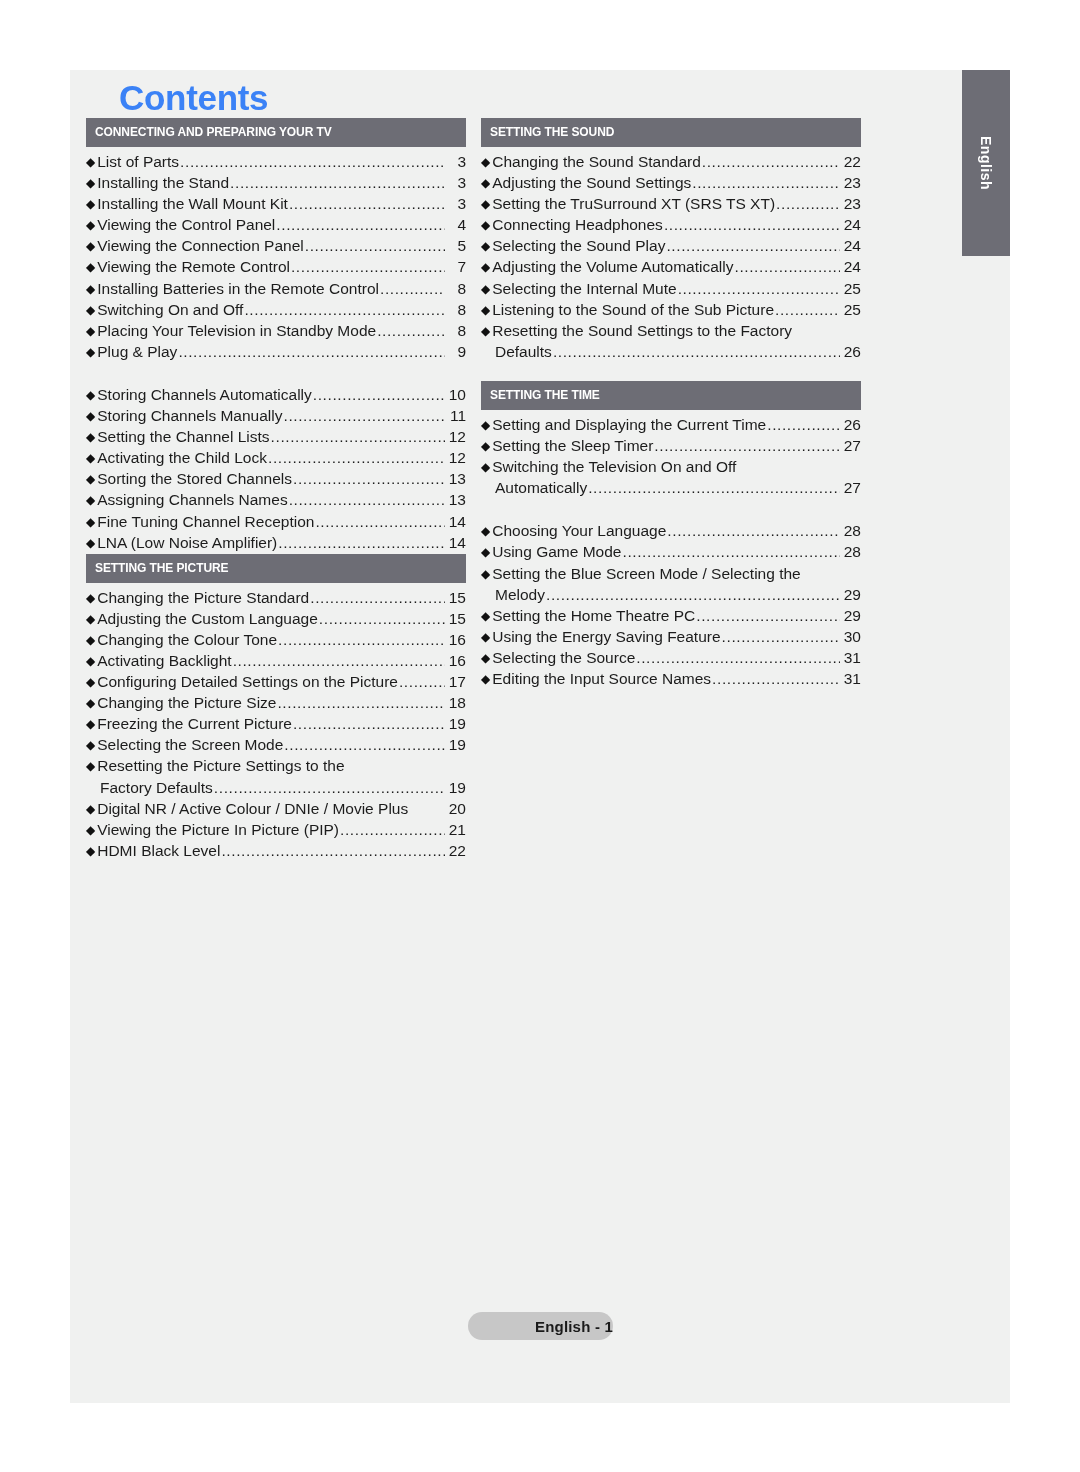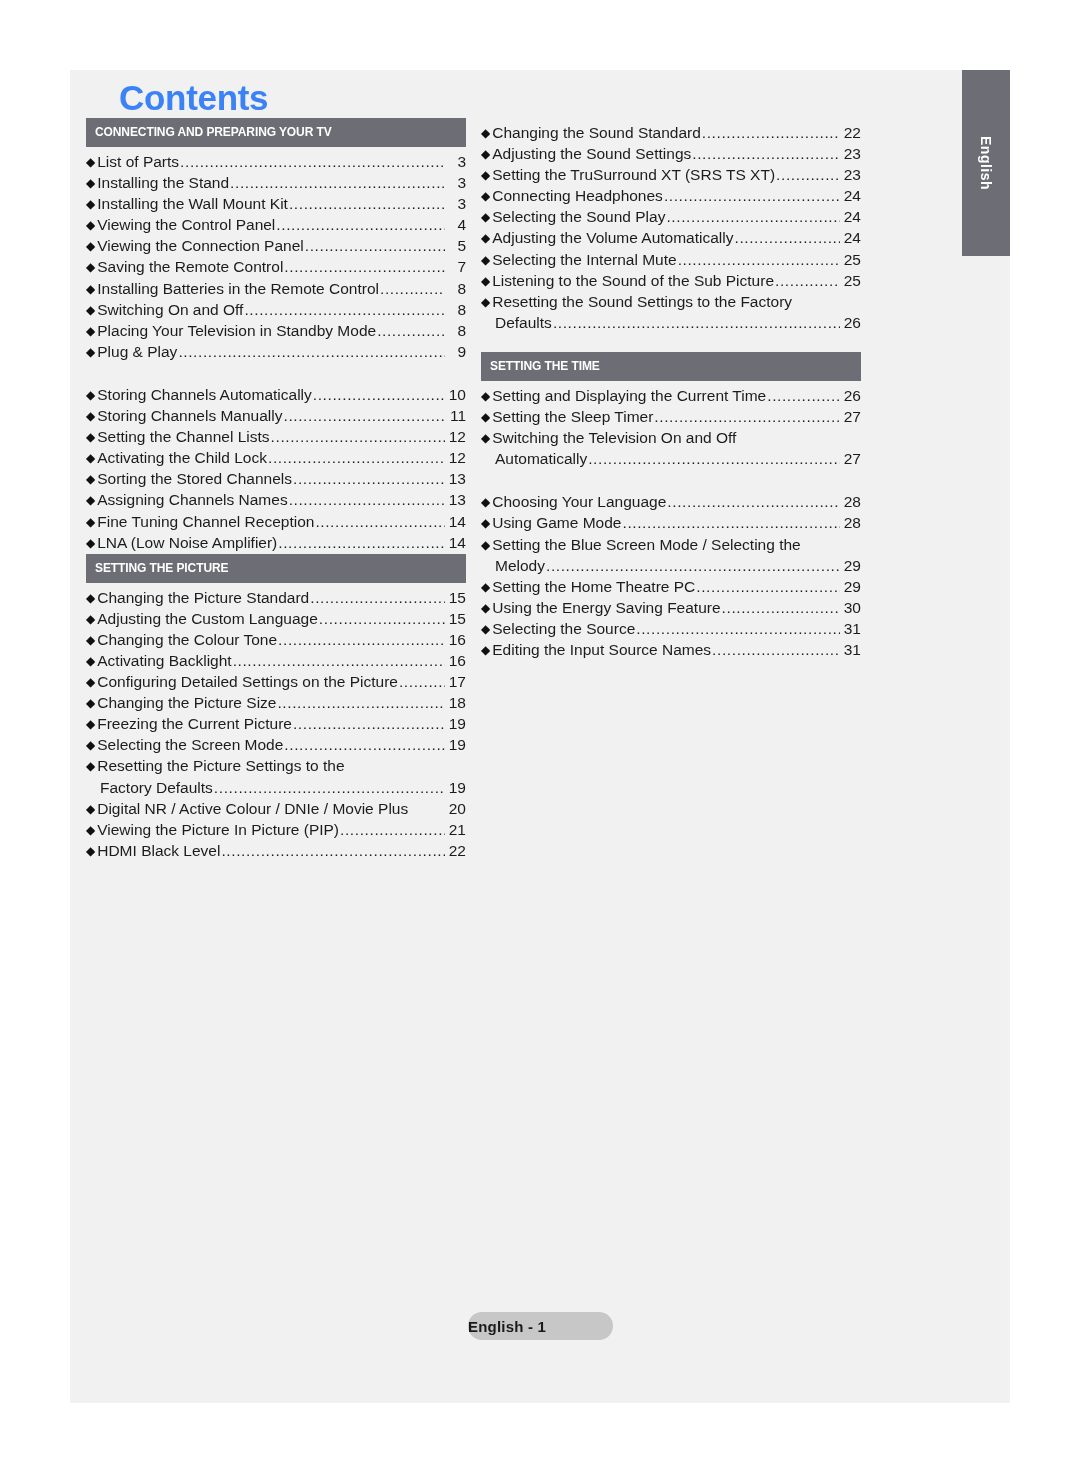--- a/index.html
+++ b/index.html
@@ -132,21 +132,21 @@
   #footer-pill {
     position: absolute;
     left: 468px;
     top: 1312px;
     width: 145px;
     height: 28px;
     background: #c7c7c7;
     border-radius: 14px;
     display: flex;
     align-items: center;
-    justify-content: flex-start;
+    justify-content: flex-end;
     font-size: 15px;
     font-weight: bold;
     color: #1a1a1a;
     letter-spacing: 0.2px;
   }
 </style>
 </head>
 <body>
 
 <div id="page-sheet"></div>
@@ -186,21 +186,21 @@
           <span class="toc-page">4</span>
         </div>
         <div class="toc-entry">
           <span class="toc-bullet">◆</span>
           <span class="toc-label">Viewing the Connection Panel</span>
           <span class="toc-dots"> ..........................................................................................</span>
           <span class="toc-page">5</span>
         </div>
         <div class="toc-entry">
           <span class="toc-bullet">◆</span>
-          <span class="toc-label">Saving the Remote Control</span>
+          <span class="toc-label">Viewing the Remote Control</span>
           <span class="toc-dots"> ..........................................................................................</span>
           <span class="toc-page">7</span>
         </div>
         <div class="toc-entry">
           <span class="toc-bullet">◆</span>
           <span class="toc-label">Installing Batteries in the Remote Control</span>
           <span class="toc-dots"> ..........................................................................................</span>
           <span class="toc-page">8</span>
         </div>
         <div class="toc-entry">
@@ -354,20 +354,21 @@
           <span class="toc-bullet">◆</span>
           <span class="toc-label">HDMI Black Level</span>
           <span class="toc-dots"> ..........................................................................................</span>
           <span class="toc-page">22</span>
         </div>
       </div>
     </div>
   </div>
 <div class="column" id="col-right">
     <div class="section">
+      <div class="section-header">SETTING THE SOUND</div>
       <div class="toc-list">
         <div class="toc-entry">
           <span class="toc-bullet">◆</span>
           <span class="toc-label">Changing the Sound Standard</span>
           <span class="toc-dots"> ..........................................................................................</span>
           <span class="toc-page">22</span>
         </div>
         <div class="toc-entry">
           <span class="toc-bullet">◆</span>
           <span class="toc-label">Adjusting the Sound Settings</span>

